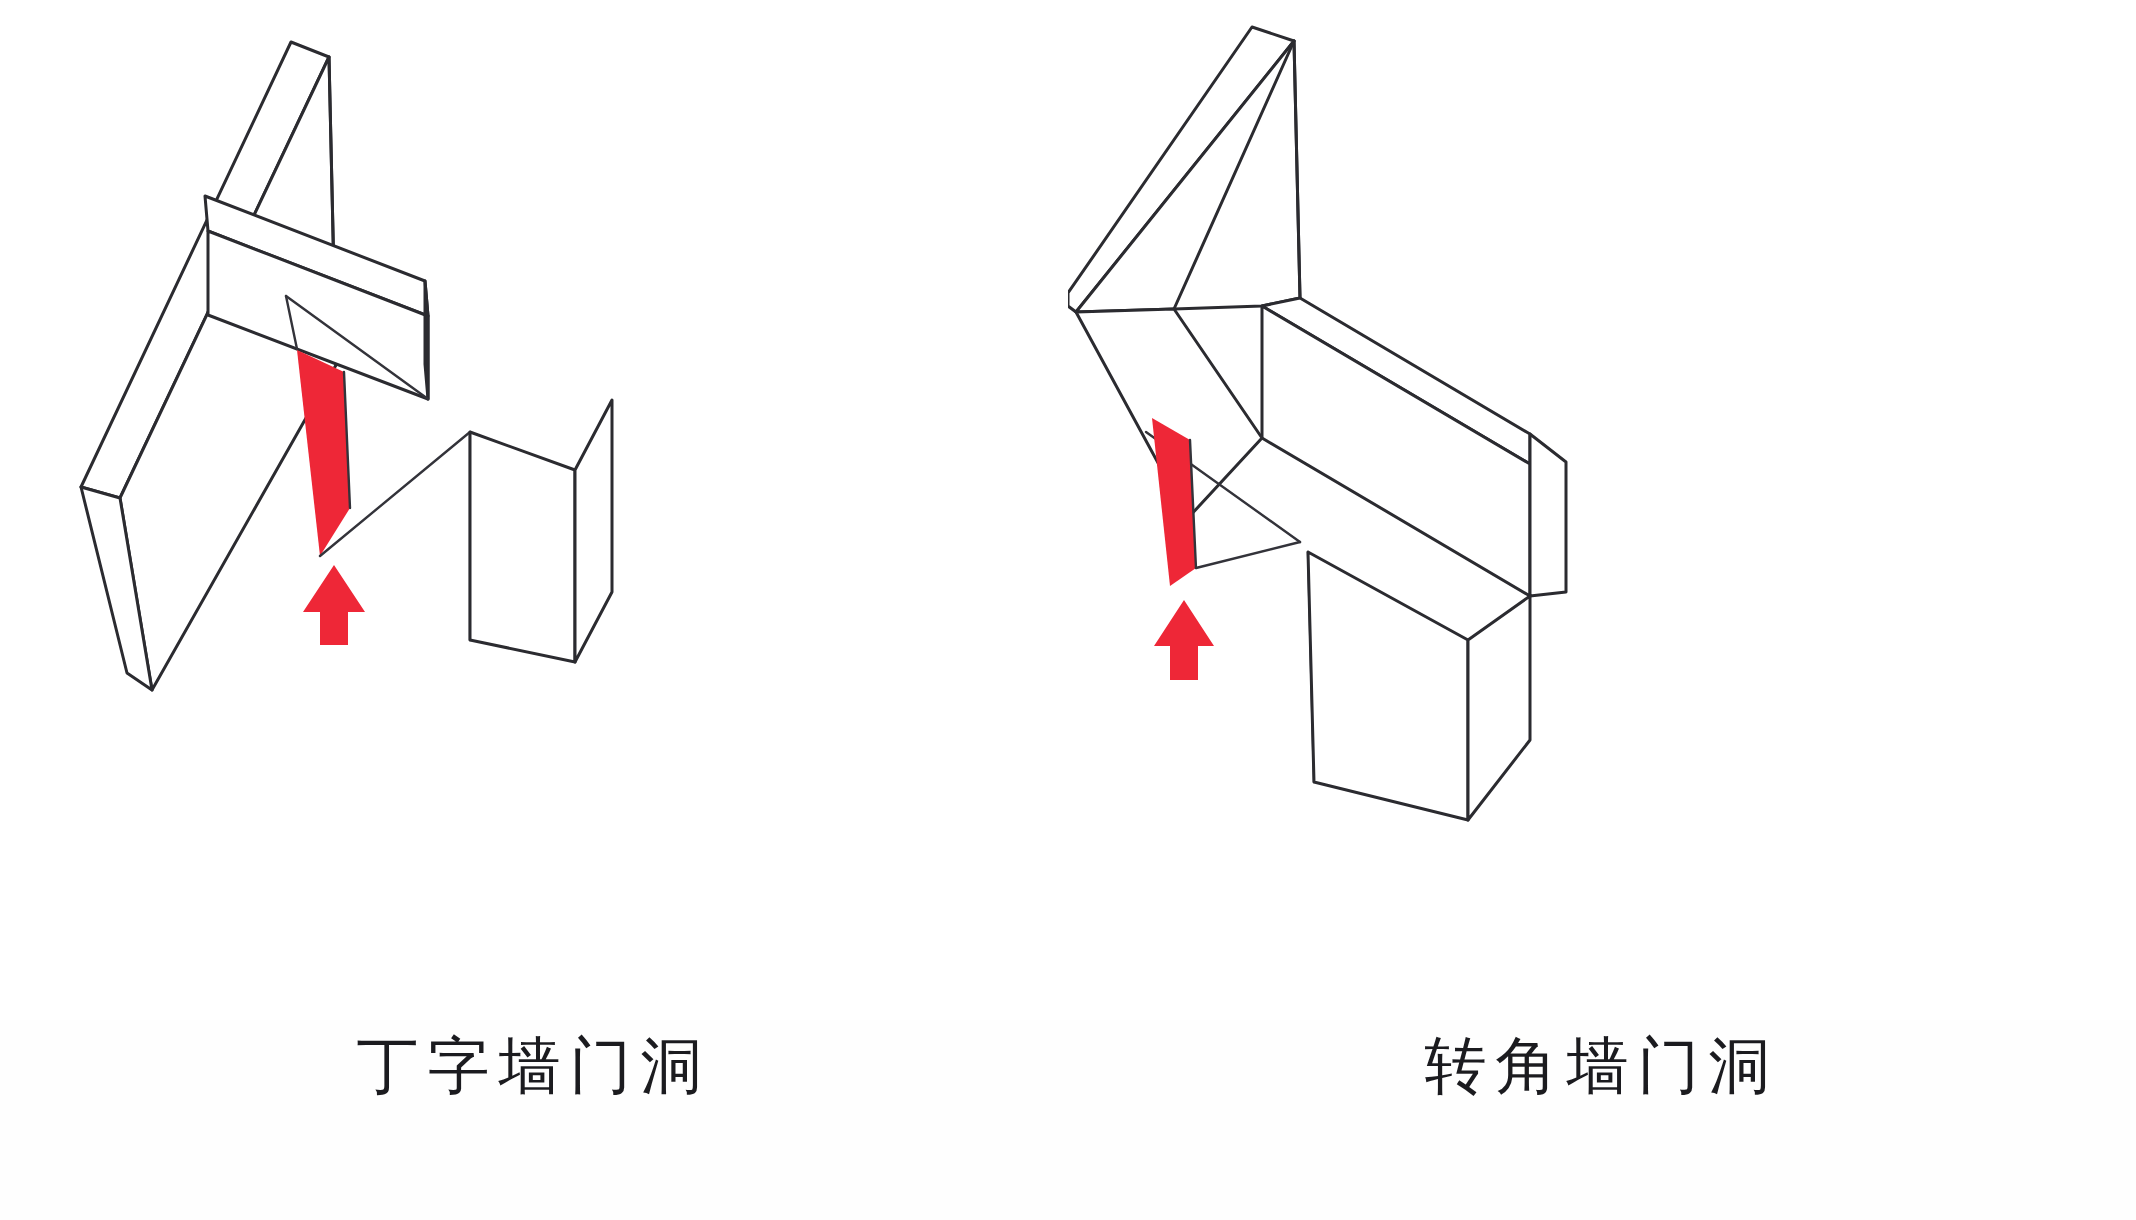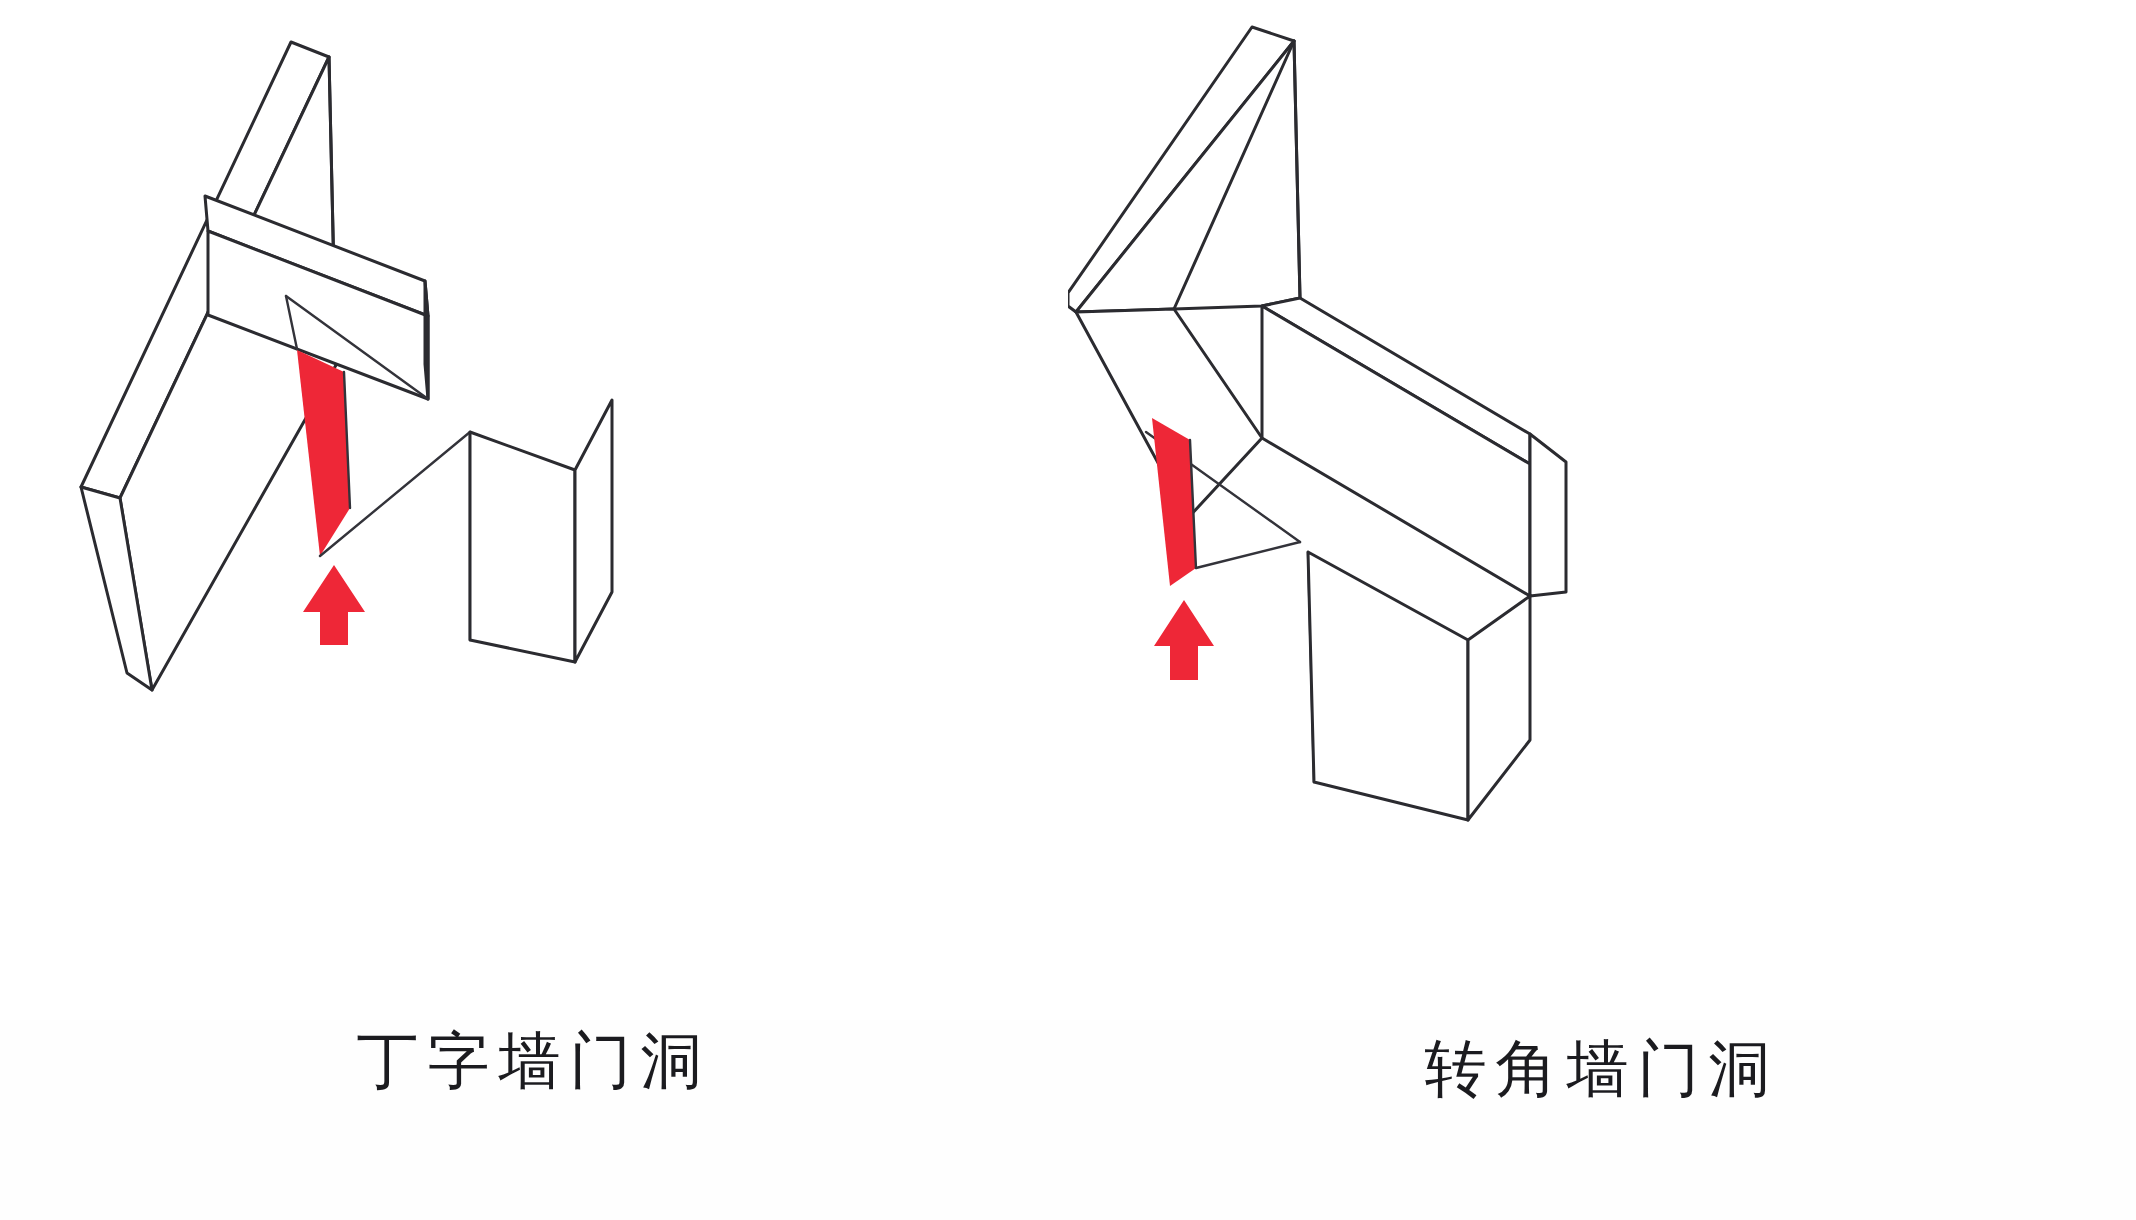--- a/index.html
+++ b/index.html
@@ -35,24 +35,24 @@
 
   .caption {
     position: absolute;
     top: 1030px;
     height: 120px;
     display: flex;
     align-items: flex-start;
     justify-content: center;
   }
   .cap-left  { left: 0;      width: 1068px; }
-  .cap-right { left: 1068px; width: 1068px; margin-top: 8px; }
+  .cap-right { left: 1068px; width: 1068px; }
 
   .caption-text {
-    font-family: Liberation Mono, monospace;
+    font-family: Liberation Sans, sans-serif;
     font-size: 62px;
     line-height: 1.15;
     color: #1b1b1f;
     letter-spacing: 9px;
     white-space: nowrap;
     font-weight: 400;
   }
 
   
   .ink {

